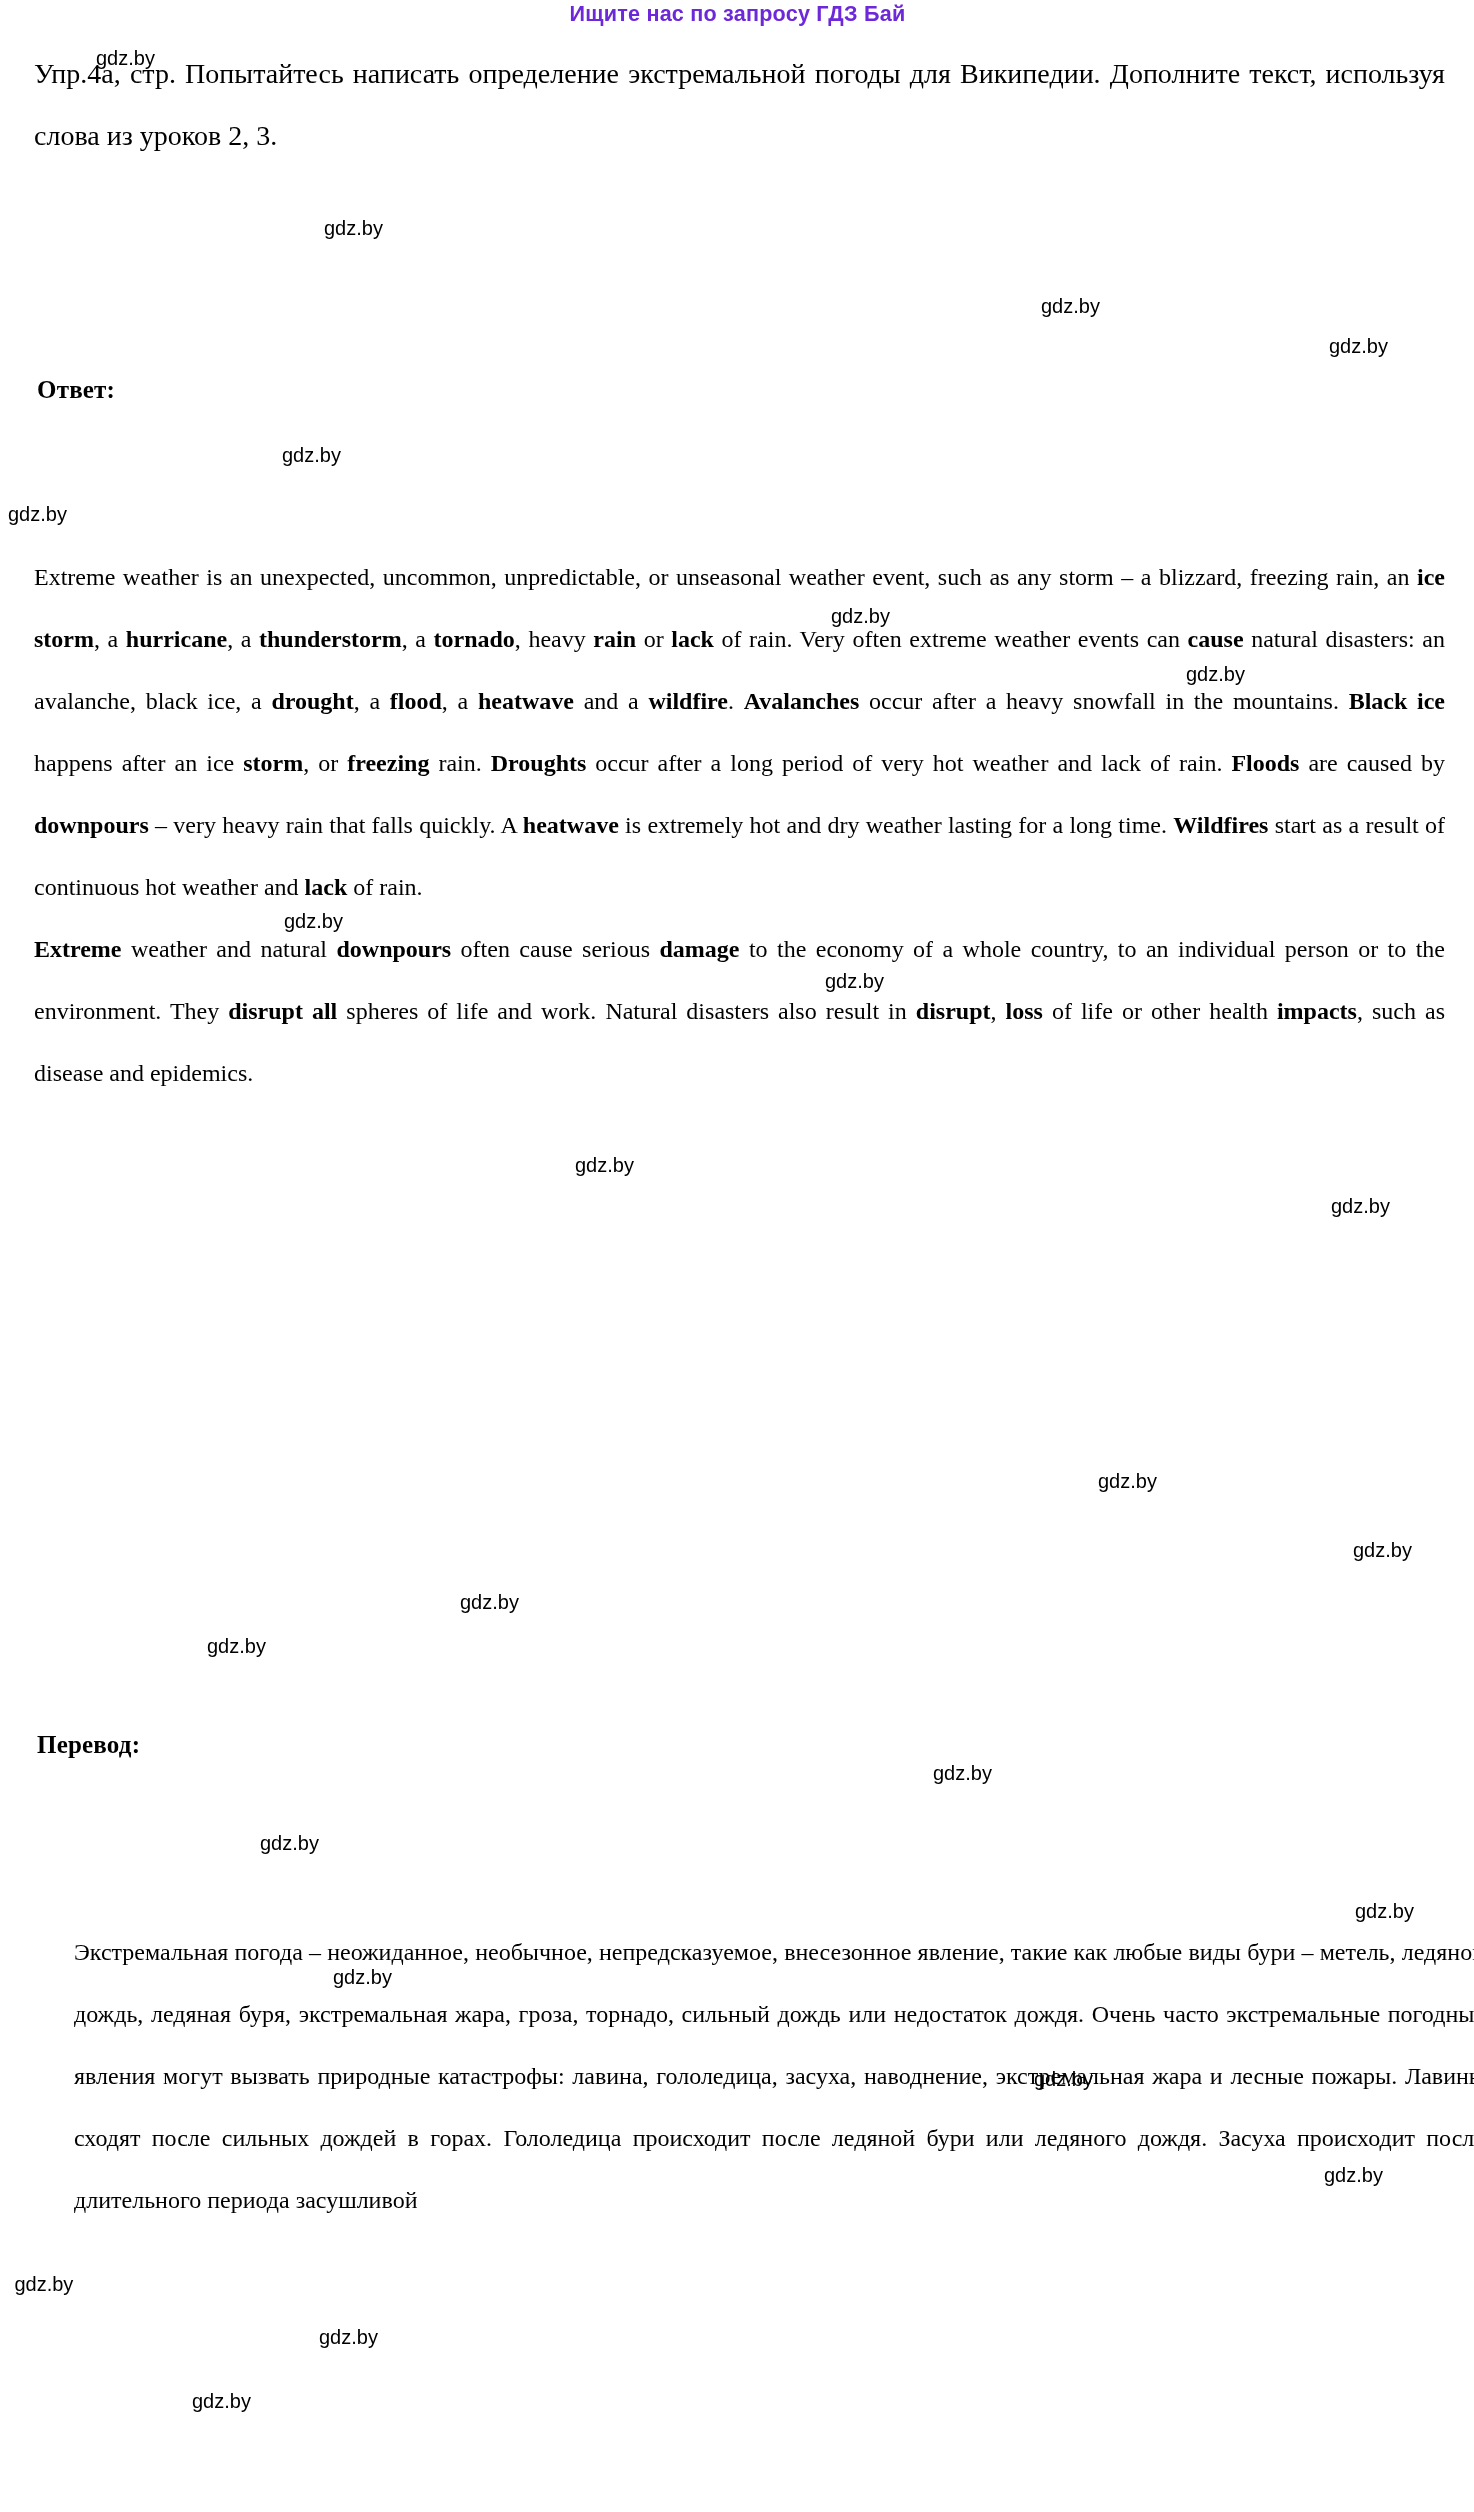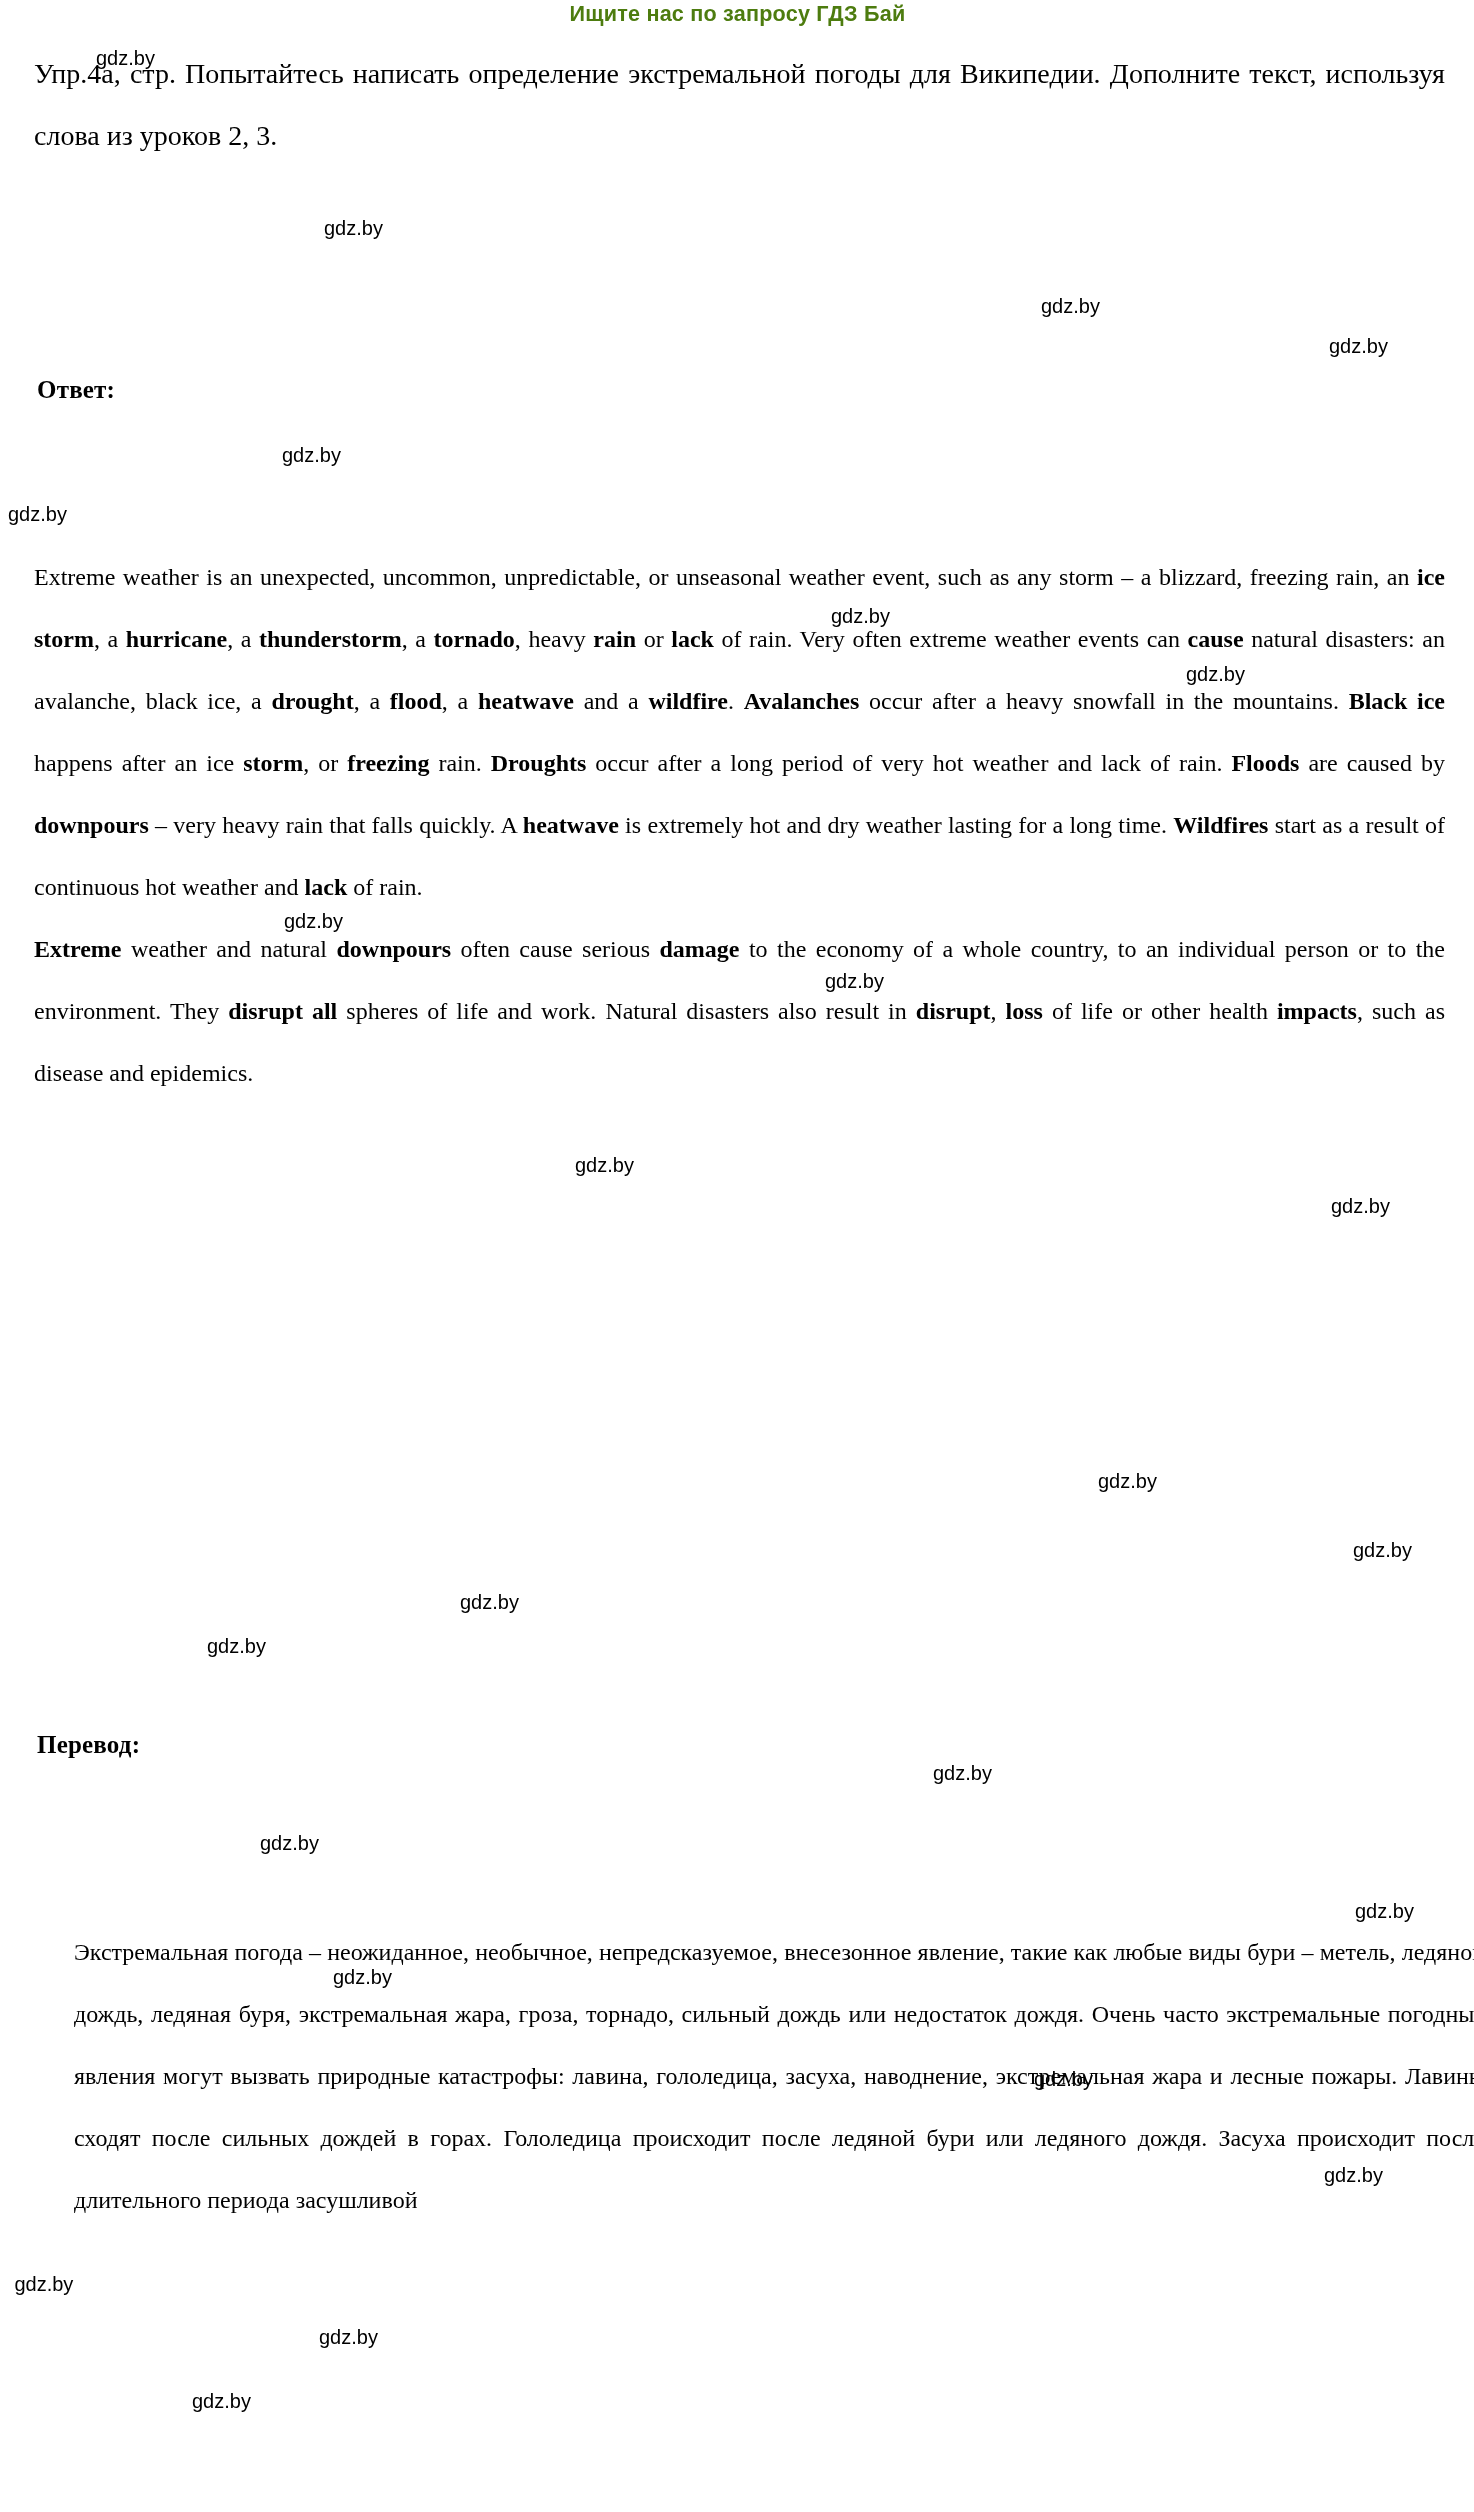--- a/index.html
+++ b/index.html
@@ -20,21 +20,21 @@
   .promo-bar {
     position: absolute;
     top: 0;
     left: 0;
     width: 1475px;
     text-align: center;
     font-family: "Liberation Sans", sans-serif;
     font-weight: bold;
     font-size: 21.6px;
     line-height: 27px;
-    color: #4d7c0f;
+    color: #6d28d9;
     letter-spacing: 0.2px;
   }
 
   
   .page {
     position: absolute;
     top: 0;
     left: 0;
     width: 1475px;
     height: 2512px;

